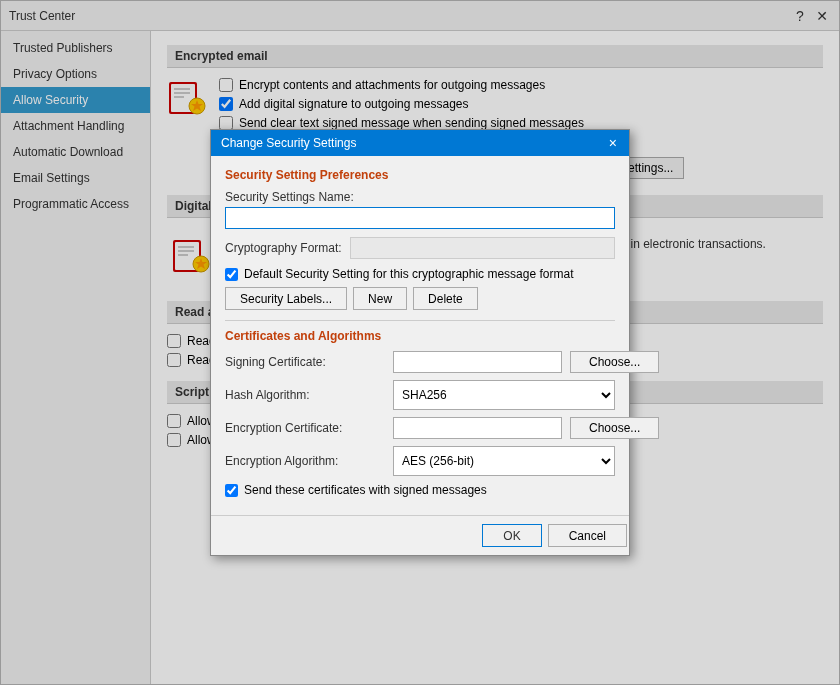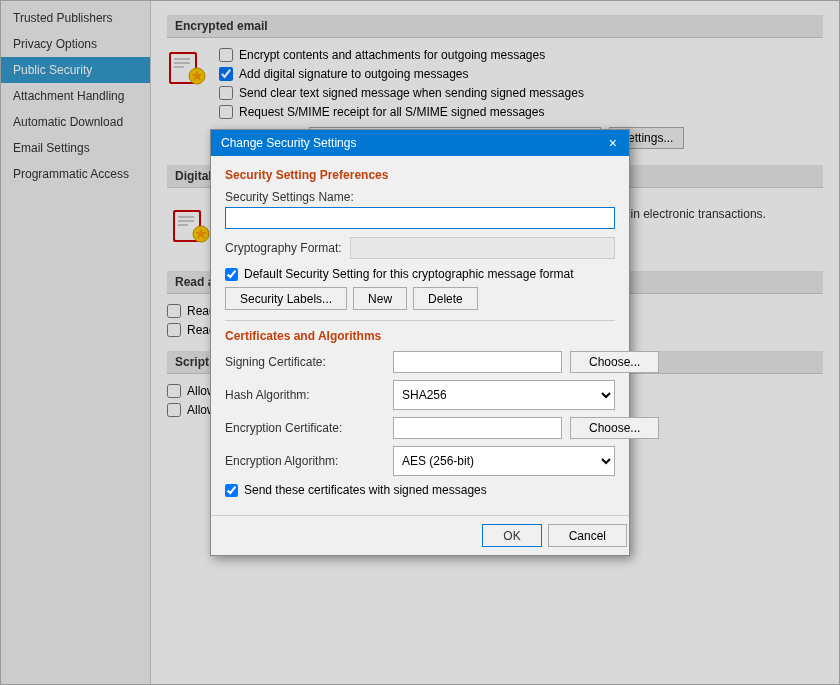--- a/index.html
+++ b/index.html
@@ -322,27 +322,34 @@
     }
 
     
     .cert-svg { width: 40px; height: 40px; }
   </style>
 </head>
 <body>
 
 <div class="window">
 
+  <div class="title-bar">
+    <span class="title-bar-title">Trust Center</span>
+    <div class="title-bar-controls">
+      <button class="title-bar-btn">?</button>
+      <button class="title-bar-btn">✕</button>
+    </div>
+  </div>
 
   <div class="content-area">
 
     <div class="sidebar">
       <div class="sidebar-item">Trusted Publishers</div>
       <div class="sidebar-item">Privacy Options</div>
-      <div class="sidebar-item active">Public Security</div>
+      <div class="sidebar-item active">Allow Security</div>
       <div class="sidebar-item">Attachment Handling</div>
       <div class="sidebar-item">Automatic Download</div>
       <div class="sidebar-item">Email Settings</div>
       <div class="sidebar-item">Programmatic Access</div>
     </div>
 
     <div class="main-content">
 
       <div class="section-header">Encrypted email</div>
       <div class="section-content">

